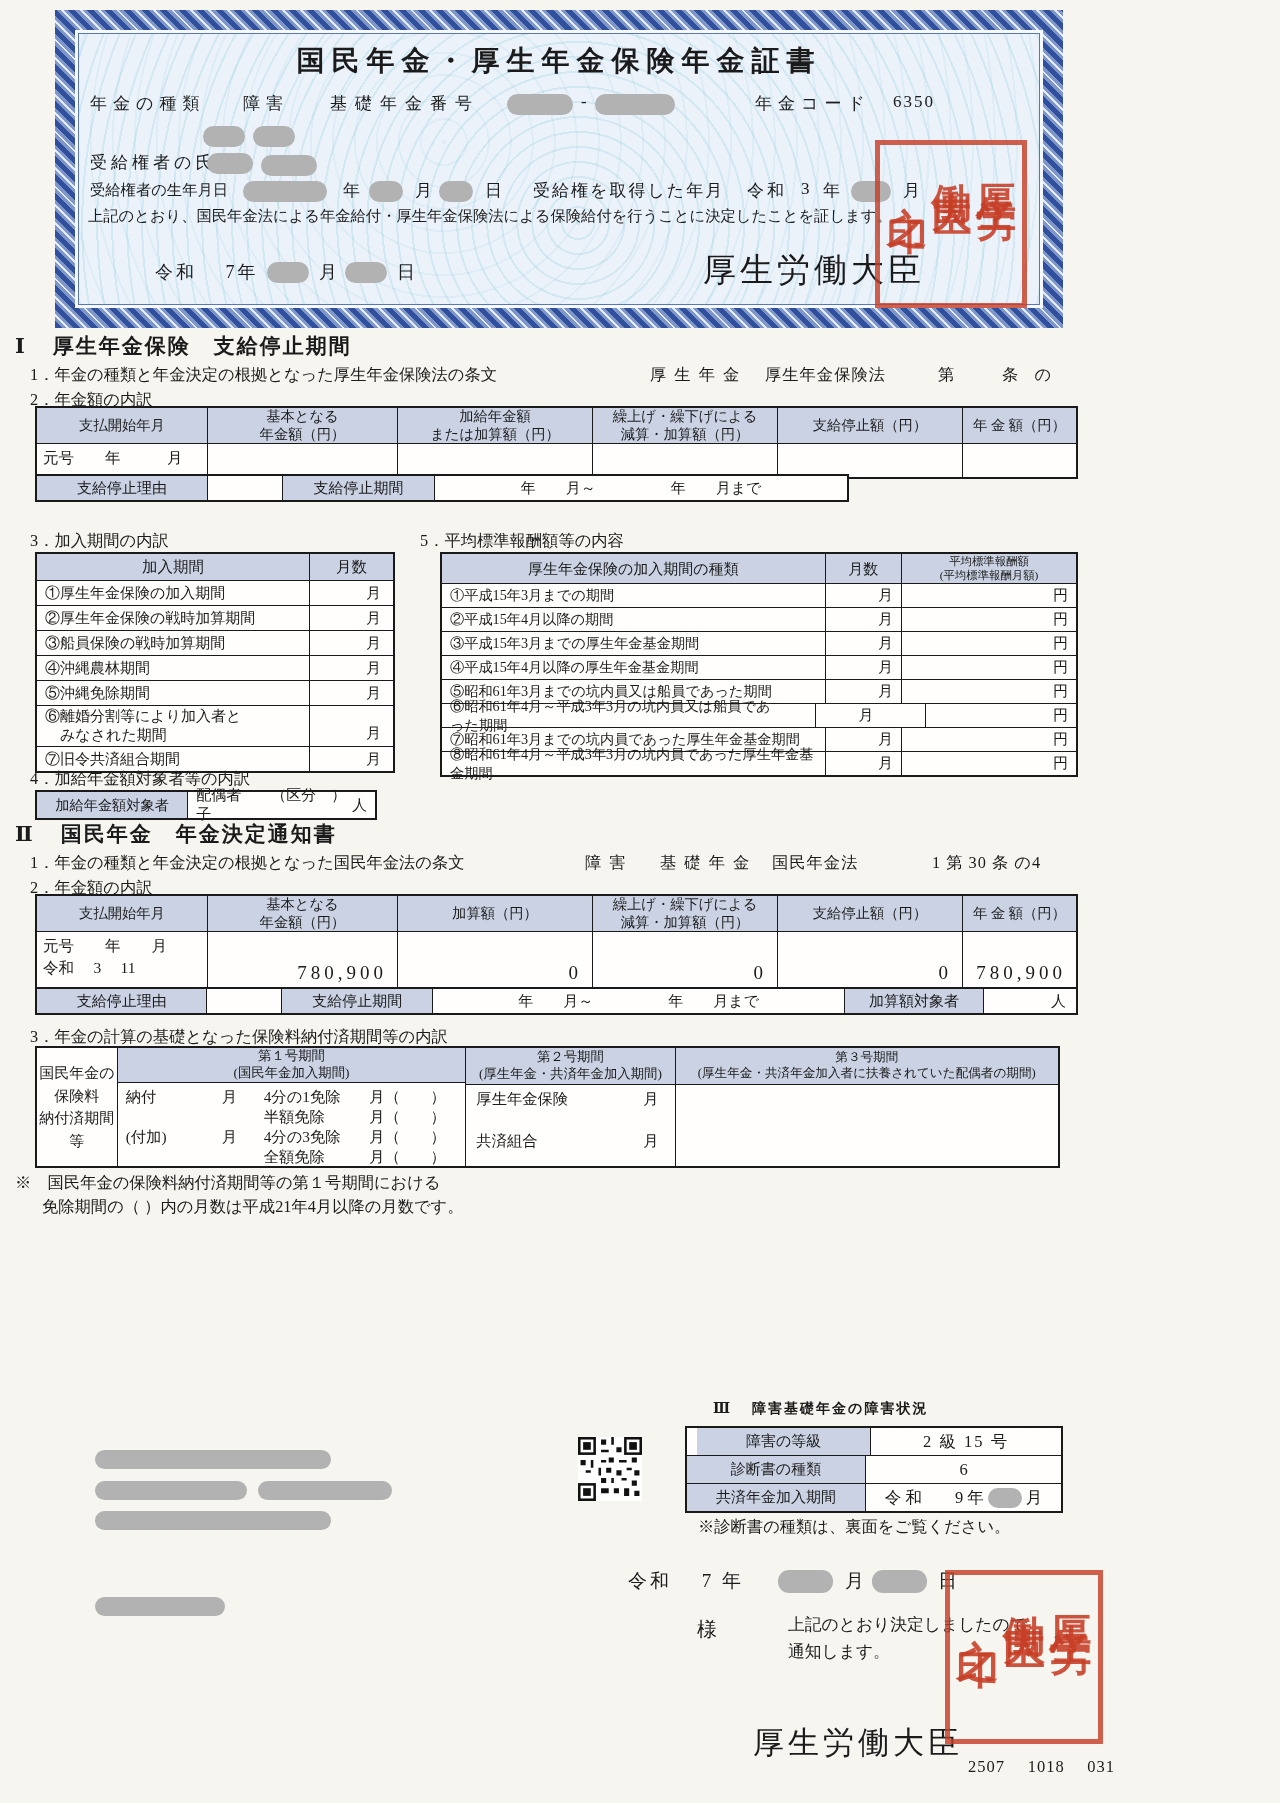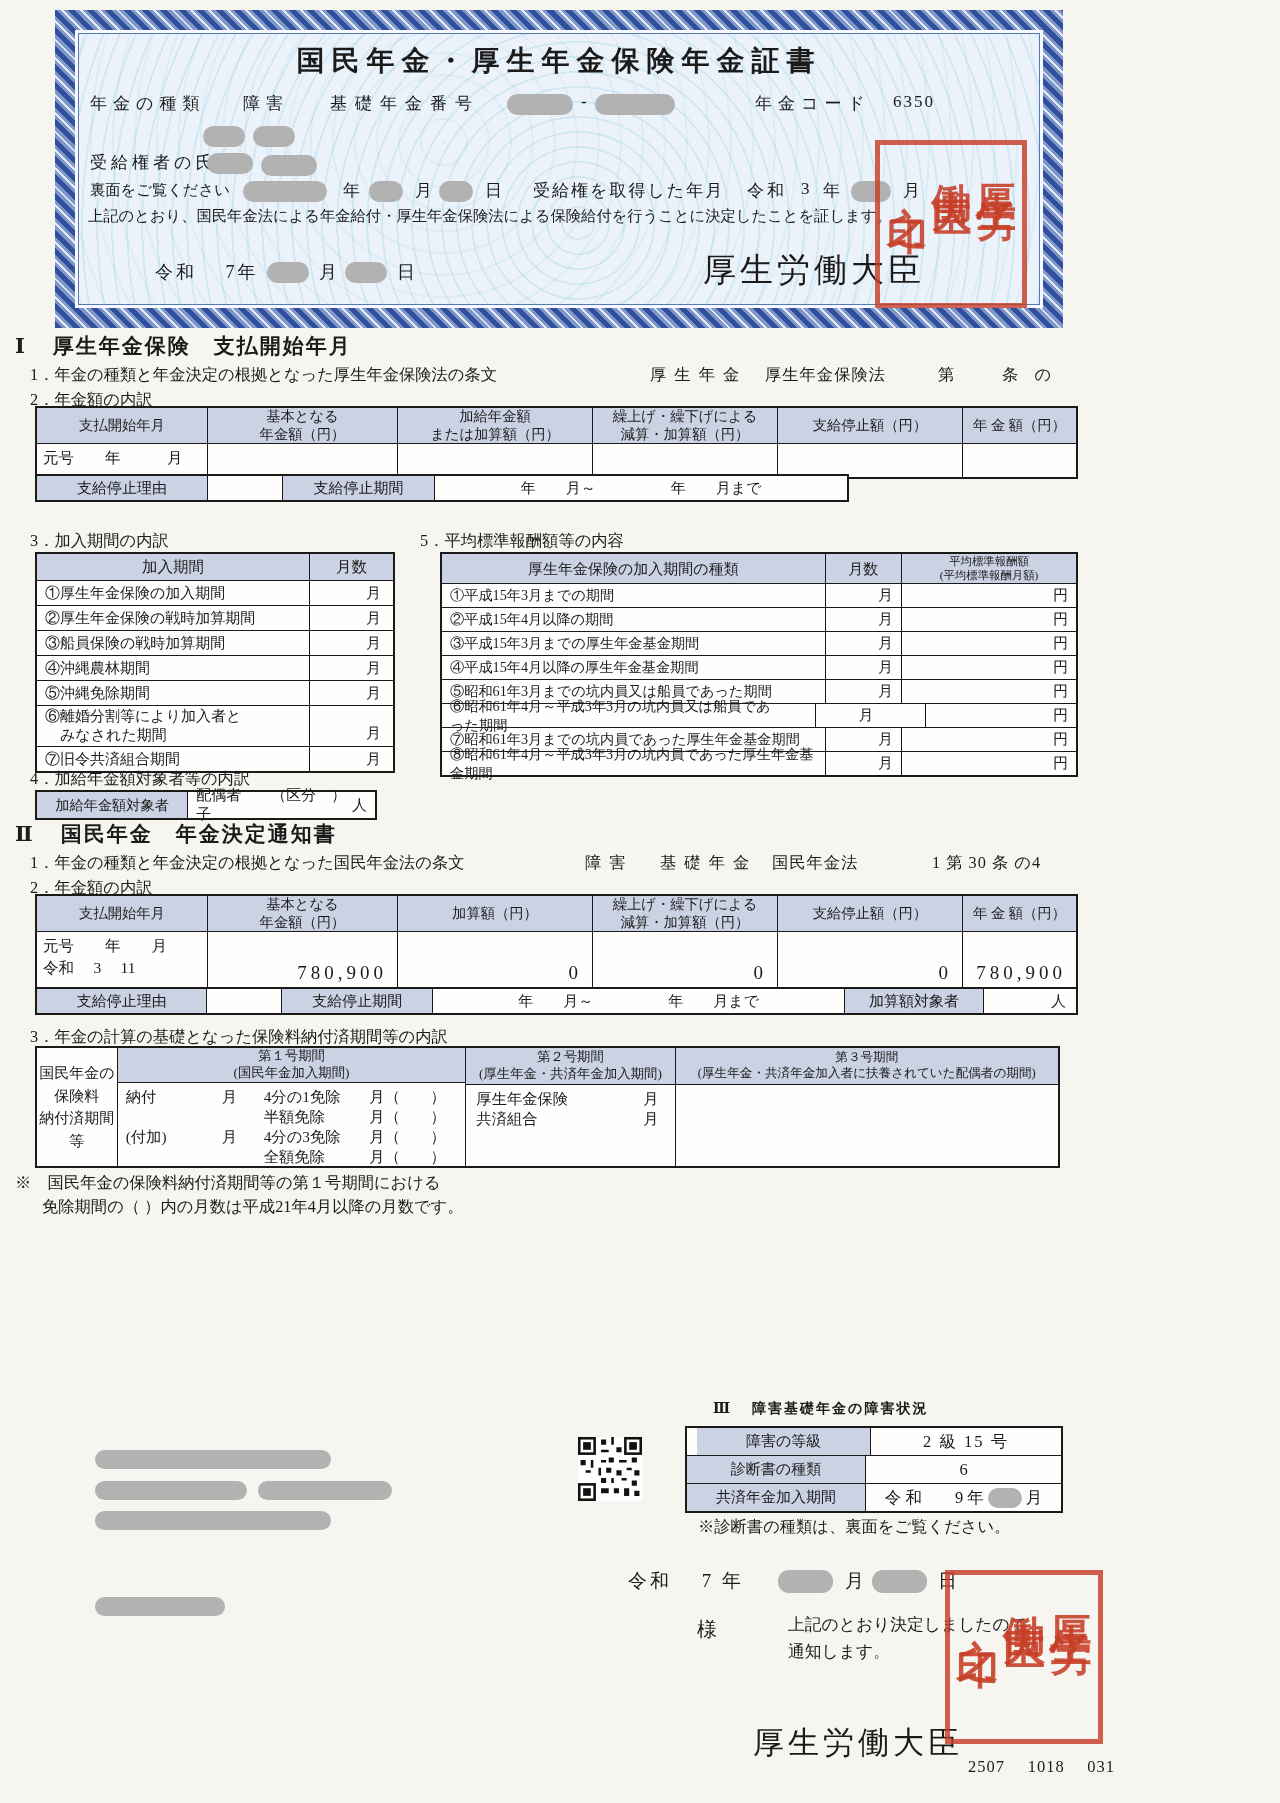--- a/index.html
+++ b/index.html
@@ -107,21 +107,21 @@
       <span class="chip" style="left:520px; top:64px; width:80px;"></span>
       <span class="cl ls6" style="left:680px; top:62px;">年金コード</span>
       <span class="cl" style="left:818px; top:62px; letter-spacing:2px;">6350</span>
 
       <span class="chip" style="left:128px; top:96px; width:42px;"></span>
       <span class="chip" style="left:178px; top:96px; width:42px;"></span>
       <span class="cl ls4" style="left:15px; top:121px;">受給権者の氏名</span>
       <span class="chip" style="left:132px; top:123px; width:46px;"></span>
       <span class="chip" style="left:186px; top:125px; width:56px;"></span>
 
-      <span class="cl small" style="left:15px; top:150px;">裏面をご覧ください</span>
+      <span class="cl small" style="left:15px; top:150px;">受給権者の生年月日</span>
       <span class="chip" style="left:168px; top:151px; width:84px;"></span>
       <span class="cl" style="left:268px; top:149px;">年</span>
       <span class="chip" style="left:294px; top:151px; width:34px;"></span>
       <span class="cl" style="left:340px; top:149px;">月</span>
       <span class="chip" style="left:364px; top:151px; width:34px;"></span>
       <span class="cl" style="left:410px; top:149px;">日</span>
       <span class="cl ls2" style="left:458px; top:149px; letter-spacing:2px;">受給権を取得した年月</span>
       <span class="cl" style="left:672px; top:149px; letter-spacing:3px;">令和</span>
       <span class="cl" style="left:726px; top:149px;">3</span>
       <span class="cl" style="left:748px; top:149px;">年</span>
@@ -140,21 +140,21 @@
     </div>
   </div>
 
   <div class="seal seal-top abs">
     <span class="scol">厚生労</span>
     <span class="scol">働大臣</span>
     <span class="scol two">之印</span>
   </div>
 
   <div class="h1" style="left:15px; top:332px;">
-    <span class="num">Ⅰ</span><span>厚生年金保険　支払開始年月</span>
+    <span class="num">Ⅰ</span><span>厚生年金保険　支給停止期間</span>
   </div>
   <span class="line" style="left:30px; top:364px;">1．年金の種類と年金決定の根拠となった厚生年金保険法の条文</span>
   <span class="line" style="left:650px; top:364px; letter-spacing:2px;">厚 生 年 金</span>
   <span class="line" style="left:765px; top:364px; letter-spacing:1px;">厚生年金保険法</span>
   <span class="line" style="left:938px; top:364px;">第</span>
   <span class="line" style="left:1002px; top:364px;">条　の</span>
   <span class="line" style="left:30px; top:389px;">2．年金額の内訳</span>
 
   <div class="t" style="left:35px; top:406px; width:1043px;">
     <div class="tr" style="height:35px;">
@@ -363,21 +363,21 @@
       </div>
     </div>
     <div class="pcol" style="width:210px;">
       <div class="ph">第２号期間
 (厚生年金・共済年金加入期間)</div>
       <div class="pb">
         <div class="kline">
           <span>厚生年金保険</span>
             <span>月</span>
         </div>
-        <div class="kline" style="">
+        <div class="kline" style="margin-top:22px;">
           <span>共済組合</span>
             <span>月</span>
         </div>
       </div>
     </div>
     <div class="pcol" style="width:385px;">
       <div class="ph" style="font-size:12.6px;">第３号期間
 (厚生年金・共済年金加入者に扶養されていた配偶者の期間)</div>
       <div class="pb"></div>
     </div>

